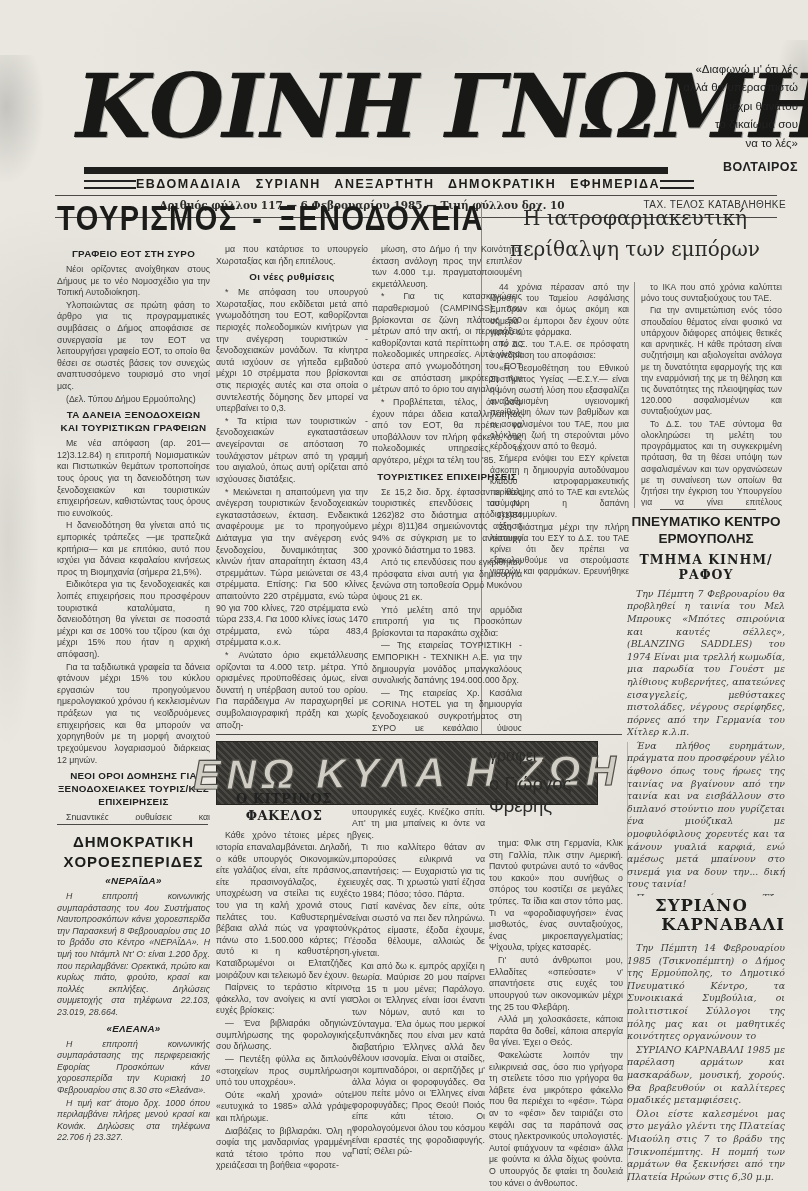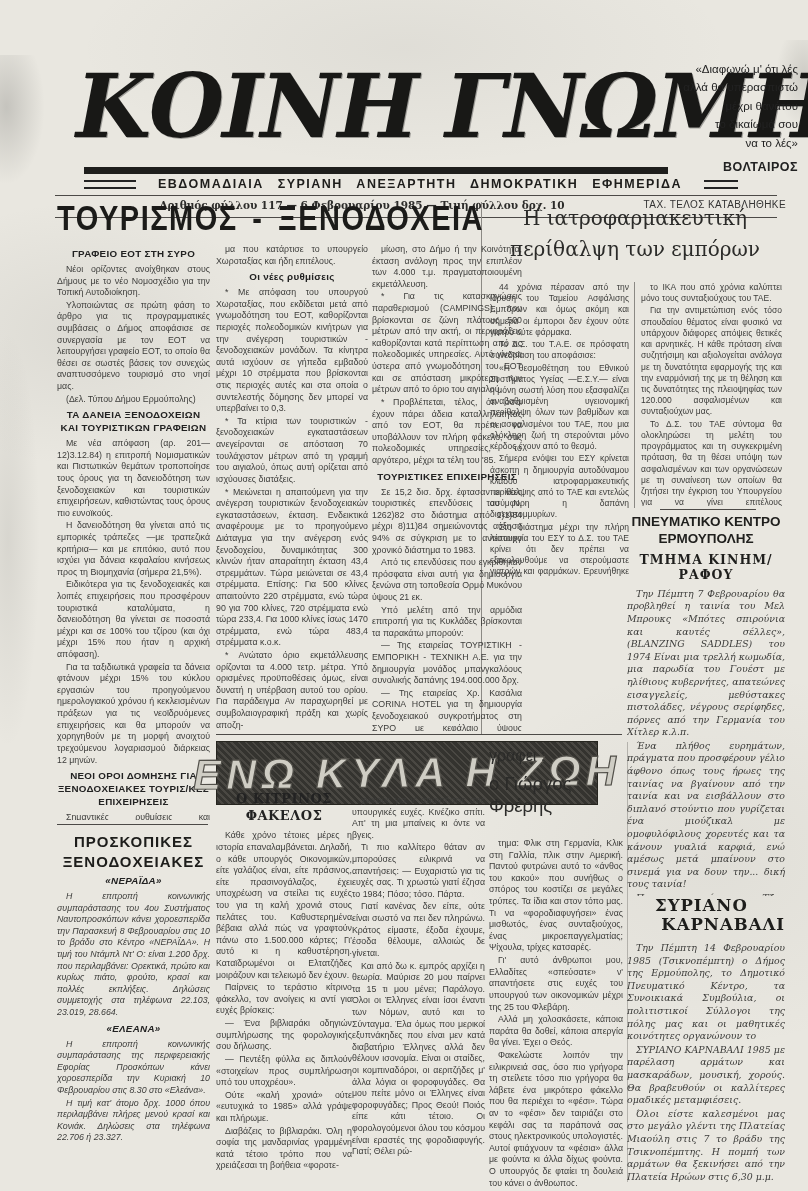--- a/index.html
+++ b/index.html
@@ -22,21 +22,21 @@
     position:absolute; left:76px; top:52px; width:606px; height:112px;
     font-family:"DejaVu Serif", serif; font-style:italic; font-weight:bold;
     font-size:88px; line-height:108px; letter-spacing:-2px; white-space:nowrap;
     color:#181816; transform:scaleX(.98); transform-origin:left top;
     text-shadow:1px 1px 0 rgba(20,20,20,.35);
   }
   .masthead-bar { position:absolute; left:84px; top:167px; width:584px; height:7px; background:#1e1e1c; }
   .motto { position:absolute; left:648px; top:60px; width:150px; font-size:11.5px; line-height:1.6; color:#222; }
   .motto-text { white-space:pre-line;text-align:right; }
   .motto-author { margin-top:5px; text-align:right; font-weight:bold; font-size:12.5px; letter-spacing:.5px; }
-  .subtitle-row { position:absolute; left:84px; top:177px; width:584px; display:flex; align-items:center; gap:22px; }
+  .subtitle-row { position:absolute; left:84px; top:177px; width:584px; display:flex; align-items:center; gap:0; }
   .deco { height:5px; border-top:2px solid #222; border-bottom:2px solid #222; }
   .deco-l { flex:0 0 52px; } .deco-r { flex:0 0 34px; }
   .subtitle-text { flex:1; text-align:center; font-weight:bold; font-size:12.5px; letter-spacing:1.5px; word-spacing:9px; color:#1d1d1b; white-space:nowrap; }
   .rule { position:absolute; background:#4c4a47; height:1px; }
   .r-full1 { left:55px; top:195px; width:722px; }
   .r-full2 { left:55px; top:217px; width:722px; }
   .issue-line { position:absolute; left:84px; top:199px; width:556px; text-align:center; font-family:"DejaVu Serif",serif; font-weight:bold; font-size:10.5px; color:#2c2c2a; white-space:nowrap; }
   .postage { position:absolute; left:638px; top:199px; width:148px; text-align:right; font-size:10px; letter-spacing:.4px; color:#333; }
 
   
@@ -159,21 +159,21 @@
       <div class="blk p">* Μειώνεται η απαιτούμενη για την ανέγερση τουριστικών ξενοδοχειακών εγκαταστάσεων, έκταση. Ενδεικτικά αναφέρουμε με το προηγούμενο Διάταγμα για την ανέγερση ενός ξενοδοχείου, δυναμικότητας 300 κλινών ήταν απαραίτητη έκταση 43,4 στρεμμάτων. Τώρα μειώνεται σε 43,4 στρέμματα. Επίσης: Για 500 κλίνες απαιτούντο 220 στρέμματα, ενώ τώρα 90 για 700 κλίνες, 720 στρέμματα ενώ τώρα 233,4. Για 1000 κλίνες ίσως 1470 στρέμματα, ενώ τώρα 483,4 στρέμματα κ.ο.κ.</div>
       <div class="blk p">* Ανώτατο όριο εκμετάλλευσης ορίζονται τα 4.000 τετρ. μέτρα. Υπό ορισμένες προϋποθέσεις όμως, είναι δυνατή η υπέρβαση αυτού του ορίου. Για παράδειγμα Αν παραχωρηθεί με συμβολαιογραφική πράξη και χωρίς αποζη-</div>
     </div>
   <div class="col t-col3">
       <div class="blk p">μίωση, στο Δήμο ή την Κοινότητα, έκταση ανάλογη προς την επιπλέον των 4.000 τ.μ. πραγματοποιουμένη εκμετάλλευση.</div>
       <div class="blk p">* Για τις κατασκηνώσεις παραθερισμού (CAMPINGS), που βρίσκονται σε ζώνη πλάτους 500 μέτρων από την ακτή, οι περιφράξεις καθορίζονται κατά περίπτωση από τις πολεοδομικές υπηρεσίες. Αυτό γίνεται ύστερα από γνωμοδότηση του ΕΟΤ και σε απόσταση μικρότερη των μέτρων από το όριο του αιγιαλού.</div>
       <div class="blk p">* Προβλέπεται, τέλος, ότι όσοι έχουν πάρει άδεια καταλληλότητας από τον ΕΟΤ, θα πρέπει να υποβάλλουν τον πλήρη φάκελο, στις πολεοδομικές υπηρεσίες, το αργότερο, μέχρι τα τέλη του '85.</div>
       <div class="blk h3">ΤΟΥΡΙΣΤΙΚΕΣ ΕΠΙΧΕΙΡΗΣΕΙΣ</div>
       <div class="blk p">Σε 15,2 δισ. δρχ. έφτασαν οι νέες τουριστικές επενδύσεις του Ν. 1262)82 στο διάστημα από 1)1)84 μέχρι 8)11)84 σημειώνοντας αύξηση 94% σε σύγκριση με το αντίστοιχο χρονικό διάστημα το 1983.</div>
       <div class="blk p">Από τις επενδύσεις που εγκρίθηκαν πρόσφατα είναι αυτή για δημιουργία ξενώνα στη τοποθεσία Ορμό Μυκόνου ύψους 21 εκ.</div>
-      <div class="blk p">Υπό μελέτη από την αρμόδια επιτροπή για τις Κυκλάδες βρίσκονται τα παρακάτω μπορούν:</div>
+      <div class="blk p">Υπό μελέτη από την αρμόδια επιτροπή για τις Προσκόπων βρίσκονται τα παρακάτω σχέδια:</div>
       <div class="blk p">— Της εταιρείας ΤΟΥΡΙΣΤΙΚΗ - ΕΜΠΟΡΙΚΗ - ΤΕΧΝΙΚΗ Α.Ε. για την δημιουργία μονάδος μπανγκαλόους συνολικής δαπάνης 194.000.000 δρχ.</div>
       <div class="blk p">— Της εταιρείας Χρ. Κασάλια CORINA HOTEL για τη δημιουργία ξενοδοχειακού συγκροτήματος στη ΣΥΡΟ με κεφάλαιο ύψους 211.000.000.</div>
     </div>
 
   <div class="headline-health">Η ιατροφαρμακευτική περίθαλψη των εμπόρων</div>
   <div class="col h-col1">
       <div class="blk p">44 χρόνια πέρασαν από την ίδρυση του Ταμείου Ασφάλισης Εμπόρων και όμως ακόμη και σήμερα οι έμποροι δεν έχουν ούτε γιατρό ούτε φάρμακα.</div>
       <div class="blk p">Το Δ.Σ. του Τ.Α.Ε. σε πρόσφατη συνεδρίαση του αποφάσισε:</div>
       <div class="blk p">«Η θεσμοθέτηση του Εθνικού Συστήματος Υγείας —Ε.Σ.Υ.— είναι η μόνη σωστή λύση που εξασφαλίζει αναβαθμισμένη υγειονομική περίθαλψη όλων των βαθμίδων και οι ασφαλισμένοι του ΤΑΕ, που μια ολόκληρη ζωή τη στερούνται μόνο κέρδος έχουν από το θεσμό.</div>
       <div class="blk p">Σήμερα ενόψει του ΕΣΥ κρίνεται άσκοπη η δημιουργία αυτοδύναμου κλάδου ιατροφαρμακευτικής περίθαλψης από το ΤΑΕ και εντελώς ασύμφορη η δαπάνη δισεκατομμυρίων.</div>
@@ -199,21 +199,21 @@
     <div class="carnival-t1">ΣΥΡΙΑΝΟ</div>
     <div class="carnival-t2">ΚΑΡΝΑΒΑΛΙ</div>
     <div class="sec-body">
         <div class="blk p">Την Πέμπτη 14 Φεβρουαρίου 1985 (Τσικνοπέμπτη) ο Δήμος της Ερμούπολης, το Δημοτικό Πνευματικό Κέντρο, τα Συνοικιακά Συμβούλια, οι πολιτιστικοί Σύλλογοι της πόλης μας και οι μαθητικές κοινότητες οργανώνουν το</div>
         <div class="blk p">ΣΥΡΙΑΝΟ ΚΑΡΝΑΒΑΛΙ 1985 με παρέλαση αρμάτων και μασκαράδων, μουσική, χορούς. Θα βραβευθούν οι καλλίτερες ομαδικές μεταμφιέσεις.</div>
         <div class="blk p">Όλοι είστε καλεσμένοι μας στο μεγάλο γλέντι της Πλατείας Μιαούλη στις 7 το βράδυ της Τσικνοπέμπτης. Η πομπή των αρμάτων θα ξεκινήσει από την Πλατεία Ηρώων στις 6,30 μ.μ.</div>
       </div>
   </div>
 
   <div class="section sec-scouts">
-    <div class="sec-title1">ΠΡΟΣΚΟΠΙΚΕΣ ΞΕΝΟΔΟΧΕΙΑΚΕΣ</div>
+    <div class="sec-title1">ΔΗΜΟΚΡΑΤΙΚΗ ΧΟΡΟΕΣΠΕΡΙΔΕΣ</div>
     <div class="sec-body">
         <div class="blk h3">«ΝΕΡΑΪΔΑ»</div>
         <div class="blk p">Η επιτροπή κοινωνικής συμπαράστασης του 4ου Συστήματος Ναυτοπροσκόπων κάνει χοροεσπερίδα την Παρασκευή 8 Φεβρουαρίου στις 10 το βράδυ στο Κέντρο «ΝΕΡΑΪΔΑ». Η τιμή του Ντάμπλ Ντ' Ο: είναι 1.200 δρχ. που περιλαμβάνει: Ορεκτικά, πρώτο και κυρίως πιάτο, φρούτο, κρασί και πολλές εκπλήξεις. Δηλώσεις συμμετοχής στα τηλέφωνα 22.103, 23.019, 28.664.</div>
         <div class="blk h3">«ΕΛΕΑΝΑ»</div>
         <div class="blk p">Η επιτροπή κοινωνικής συμπαράστασης της περιφερειακής Εφορίας Προσκόπων κάνει χοροεσπερίδα την Κυριακή 10 Φεβρουαρίου στις 8.30 στο «Ελεάνα».</div>
         <div class="blk p">Η τιμή κατ' άτομο δρχ. 1000 όπου περιλαμβάνει πλήρες μενού κρασί και Κονιάκ. Δηλώσεις στα τηλέφωνα 22.706 ή 23.327.</div>
       </div>
   </div>
 
   <div class="banner">

